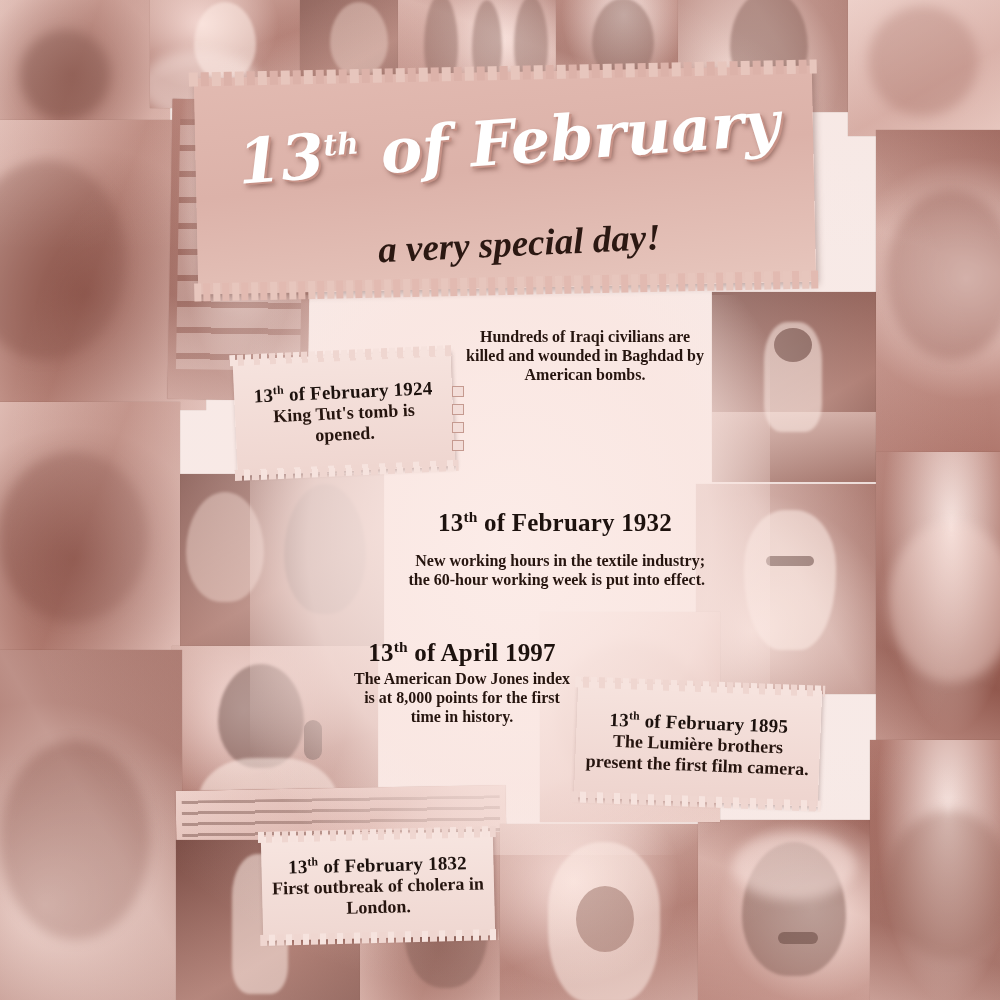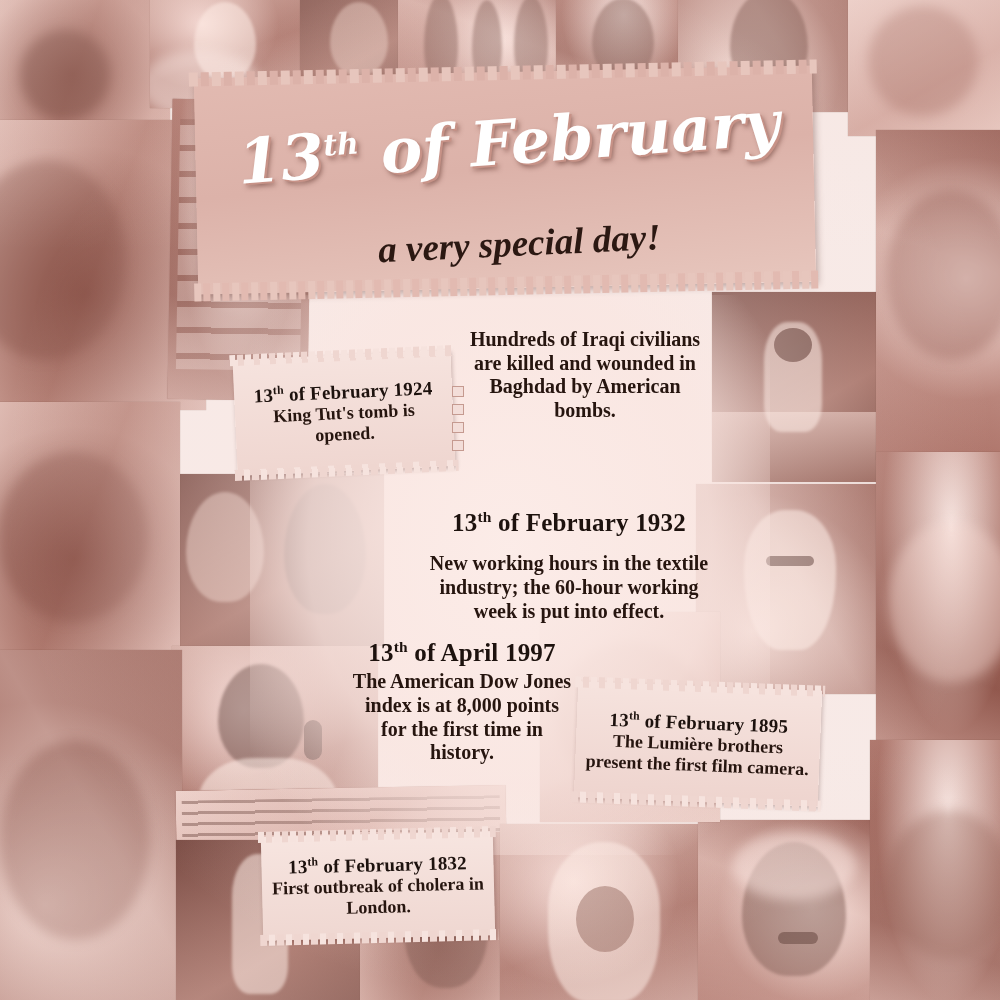--- a/index.html
+++ b/index.html
@@ -184,21 +184,21 @@
     pointer-events: none;
   }
 
   
   .event {
     position: absolute;
     text-align: center;
     color: #20120d;
   }
   .event .hd { font-size: 25px; margin-bottom: 3px; }
-  .event .bd { font-size: 20px; font-weight: bold; }
+  .event .bd { font-size: 16px; font-weight: bold; }
 
   
   #note-1924 { left: 235px; top: 355px; width: 218px; height: 116px; transform: rotate(-2.6deg);
     background: linear-gradient(180deg,#f6e3de 0%, #efd6d0 100%); }
   #note-1924 .hd { font-size: 19px; }
   #note-1924 .bd { font-size: 18px; font-weight: bold; }
 
   #note-1895 { left: 576px; top: 686px; width: 244px; height: 116px; transform: rotate(2.2deg);
     background: linear-gradient(180deg,#f6e3de 0%, #eed4ce 100%); }
   #note-1895 .hd { font-size: 19px; }
@@ -383,23 +383,23 @@
     <div class="noteinner">
       <div class="hd"><span>13</span><sup>th</sup><span> of February 1924</span></div>
       <div class="bd">King Tut's tomb is opened.</div>
     </div>
   </div>
   <div class="perf" style="left:452px; top:386px;"></div>
   <div class="perf" style="left:452px; top:404px;"></div>
   <div class="perf" style="left:452px; top:422px;"></div>
   <div class="perf" style="left:452px; top:440px;"></div>
 
-  <div class="event" style="left:404px; top:508px; width:330px;">
+  <div class="event" style="left:390px; top:508px; width:330px;">
     <div class="hd"><span>13</span><sup>th</sup><span> of February 1932</span></div>
-    <div class="bd" style="width:300px; margin:15px auto;">New working hours in the textile industry; the 60-hour working week is put into effect.</div>
+    <div class="bd" style="width:300px; margin:15px auto;text-align:right;">New working hours in the textile industry; the 60-hour working week is put into effect.</div>
   </div>
 
   <div class="event" style="left:322px; top:638px; width:280px;">
     <div class="hd"><span>13</span><sup>th</sup><span> of April 1997</span></div>
     <div class="bd" style="width:222px; margin:0 auto;">The American Dow Jones index is at 8,000 points for the first time in history.</div>
   </div>
 
   <div class="note torn-edges" id="note-1895">
     <div class="noteinner">
       <div class="hd"><span>13</span><sup>th</sup><span> of February 1895</span></div>

